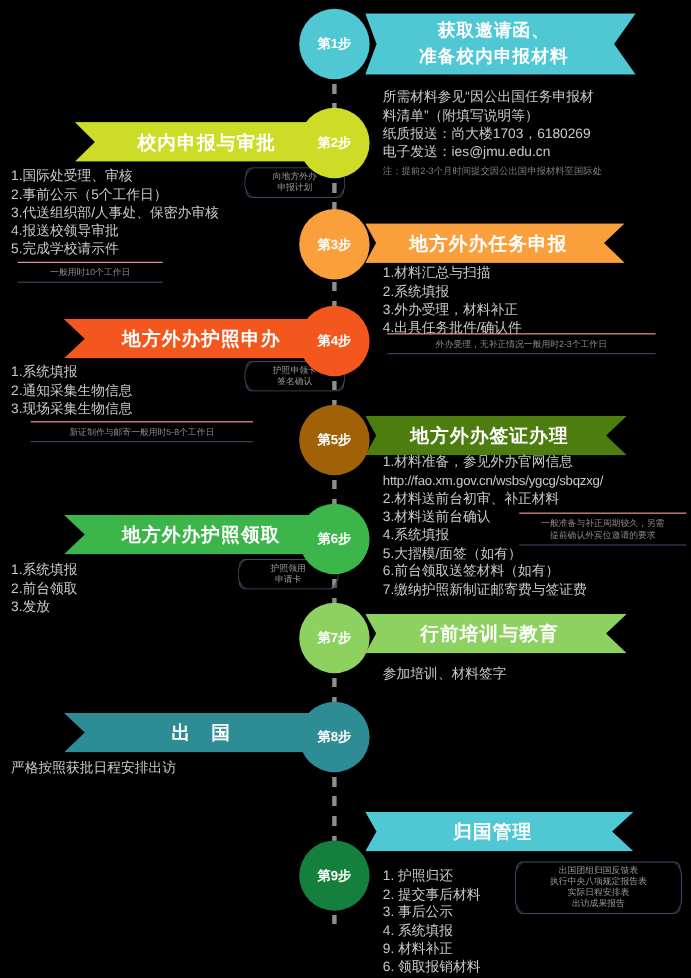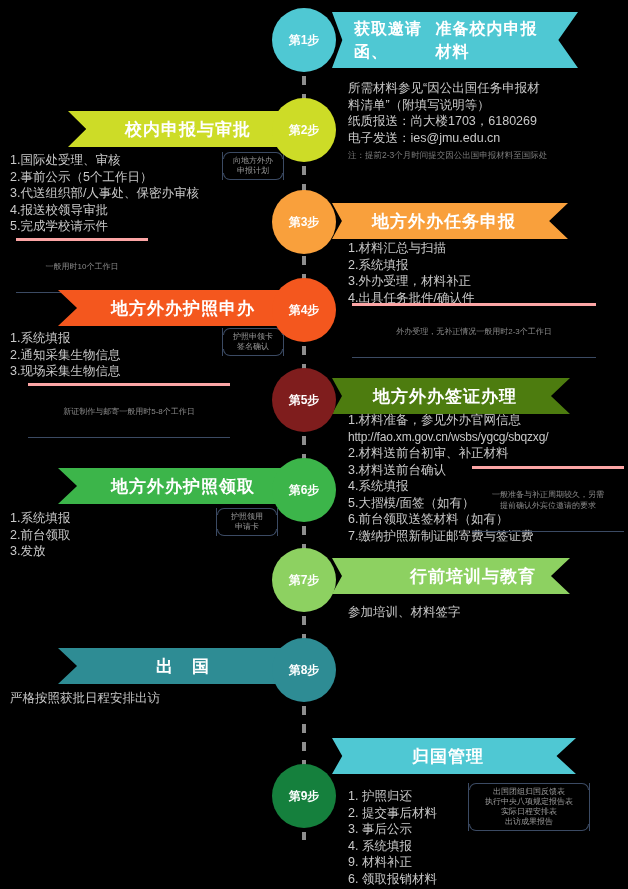--- a/index.html
+++ b/index.html
@@ -36,44 +36,44 @@
   .body{position:absolute;color:#c9c9c9;font-size:12.5px;line-height:16.5px;z-index:4;}
   .body.right{left:348px;width:262px;text-align:left;}
   .body.left{left:10px;width:262px;text-align:left;}
   .body .ln{white-space:nowrap;}
   .body .url{font-size:12px;letter-spacing:-0.2px;}
   .note{color:#7d7d7d;font-size:8.5px;line-height:11px;}
 
   
   .duration{position:absolute;z-index:4;color:#8a8a8a;font-size:8px;
             line-height:11px;text-align:center;
-            border-top:3px solid #fca5a5;border-bottom:1px solid #3b4a63;
-            padding:20px 6px;}
+            border-top:1px solid #fca5a5;border-bottom:1px solid #3b4a63;
+            padding:3px 6px;}
 
   
   .bracket{position:absolute;z-index:4;color:#9a9a9a;font-size:8px;
-           line-height:10px;text-align:center;padding:4px 4px;
+           line-height:10px;text-align:center;padding:4px 19px;
            border:1px solid #3b4a63;border-top:none;border-bottom:none;
-           border-radius:0;}
+           border-radius:13px;}
   .bracket::before,.bracket::after{content:"";position:absolute;left:0;right:0;
            height:6px;border:1px solid #3b4a63;}
   .bracket::before{top:0;border-bottom:none;border-radius:7px 7px 0 0;}
   .bracket::after{bottom:0;border-top:none;border-radius:0 0 7px 7px;}
 </style>
 </head>
 <body>
 
 <div class="stage">
   <div class="spine"></div>
 
   <div class="step">
     <div class="circle" style="top:8px;background:#4FC8D3;">
       <span>第1步</span>
     </div>
-    <div class="ribbon right notch" style="top:12px;width:190px;height:56px;background:#4FC8D3;flex-direction:row;line-height:23px;font-size:16px;">
+    <div class="ribbon right notch" style="top:12px;width:190px;height:56px;background:#4FC8D3;flex-direction:column;line-height:23px;font-size:16px;">
       <span>获取邀请函、</span>
       <span>准备校内申报材料</span>
     </div>
     <div class="body right" style="top:80px;">
       <div class="ln">所需材料参见“因公出国任务申报材</div>
       <div class="ln">料清单”（附填写说明等）</div>
       <div class="ln">纸质报送：尚大楼1703，6180269</div>
       <div class="ln">电子发送：ies@jmu.edu.cn</div>
       <div class="note" style="margin-top:4px;">注：提前2-3个月时间提交因公出国申报材料至国际处</div>
     </div>
@@ -135,21 +135,21 @@
     <div class="duration" style="left:28px;top:383px;width:190px;">
       <div>新证制作与邮寄一般用时5-8个工作日</div>
     </div>
     <div class="bracket" style="left:222px;top:328px;width:52px;">
       <div>护照申领卡</div>
       <div>签名确认</div>
     </div>
   </div>
 
   <div class="step">
-    <div class="circle" style="top:368px;background:#7f1d1d;align-items:center;">
+    <div class="circle" style="top:368px;background:#a16207;align-items:center;">
       <span>第5步</span>
     </div>
     <div class="ribbon right notch" style="top:378px;width:182px;background:#4d7c0f;">
       <span>地方外办签证办理</span>
     </div>
     <div class="body right" style="top:412px;">
       <div class="ln">1.材料准备，参见外办官网信息</div>
       <div class="ln url">http://fao.xm.gov.cn/wsbs/ygcg/sbqzxg/</div>
       <div class="ln">2.材料送前台初审、补正材料</div>
       <div class="ln">3.材料送前台确认</div>
@@ -179,21 +179,21 @@
     <div class="bracket" style="left:216px;top:508px;width:52px;">
       <div>护照领用</div>
       <div>申请卡</div>
     </div>
   </div>
 
   <div class="step">
     <div class="circle" style="top:548px;background:#8DD161;">
       <span>第7步</span>
     </div>
-    <div class="ribbon right notch" style="top:558px;width:182px;background:#8DD161;justify-content:flex-end;">
+    <div class="ribbon right notch" style="top:558px;width:182px;background:#8DD161;">
       <span>行前培训与教育</span>
     </div>
     <div class="body right" style="top:604px;">
       <div class="ln">参加培训、材料签字</div>
     </div>
   </div>
 
   <div class="step">
     <div class="circle" style="top:638px;background:#2E8C94;">
       <span>第8步</span>

